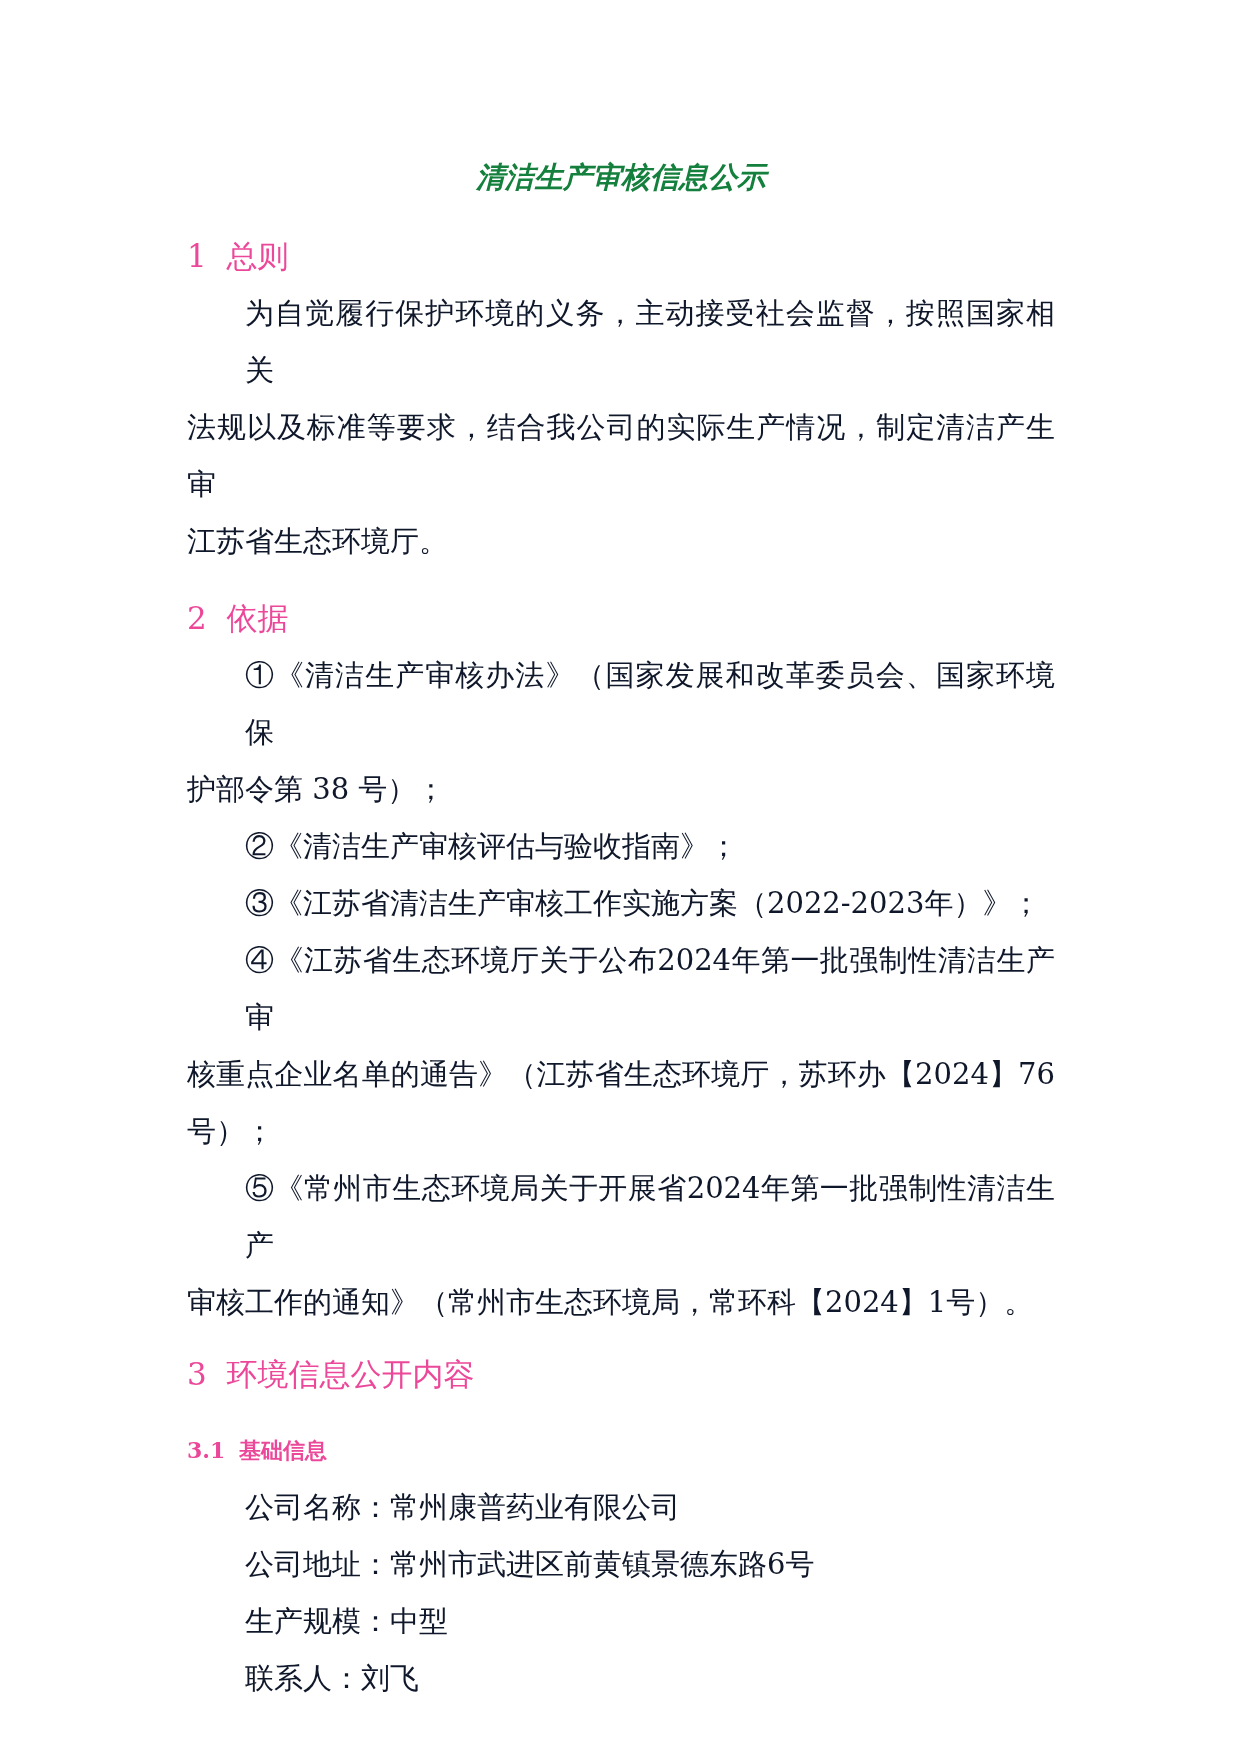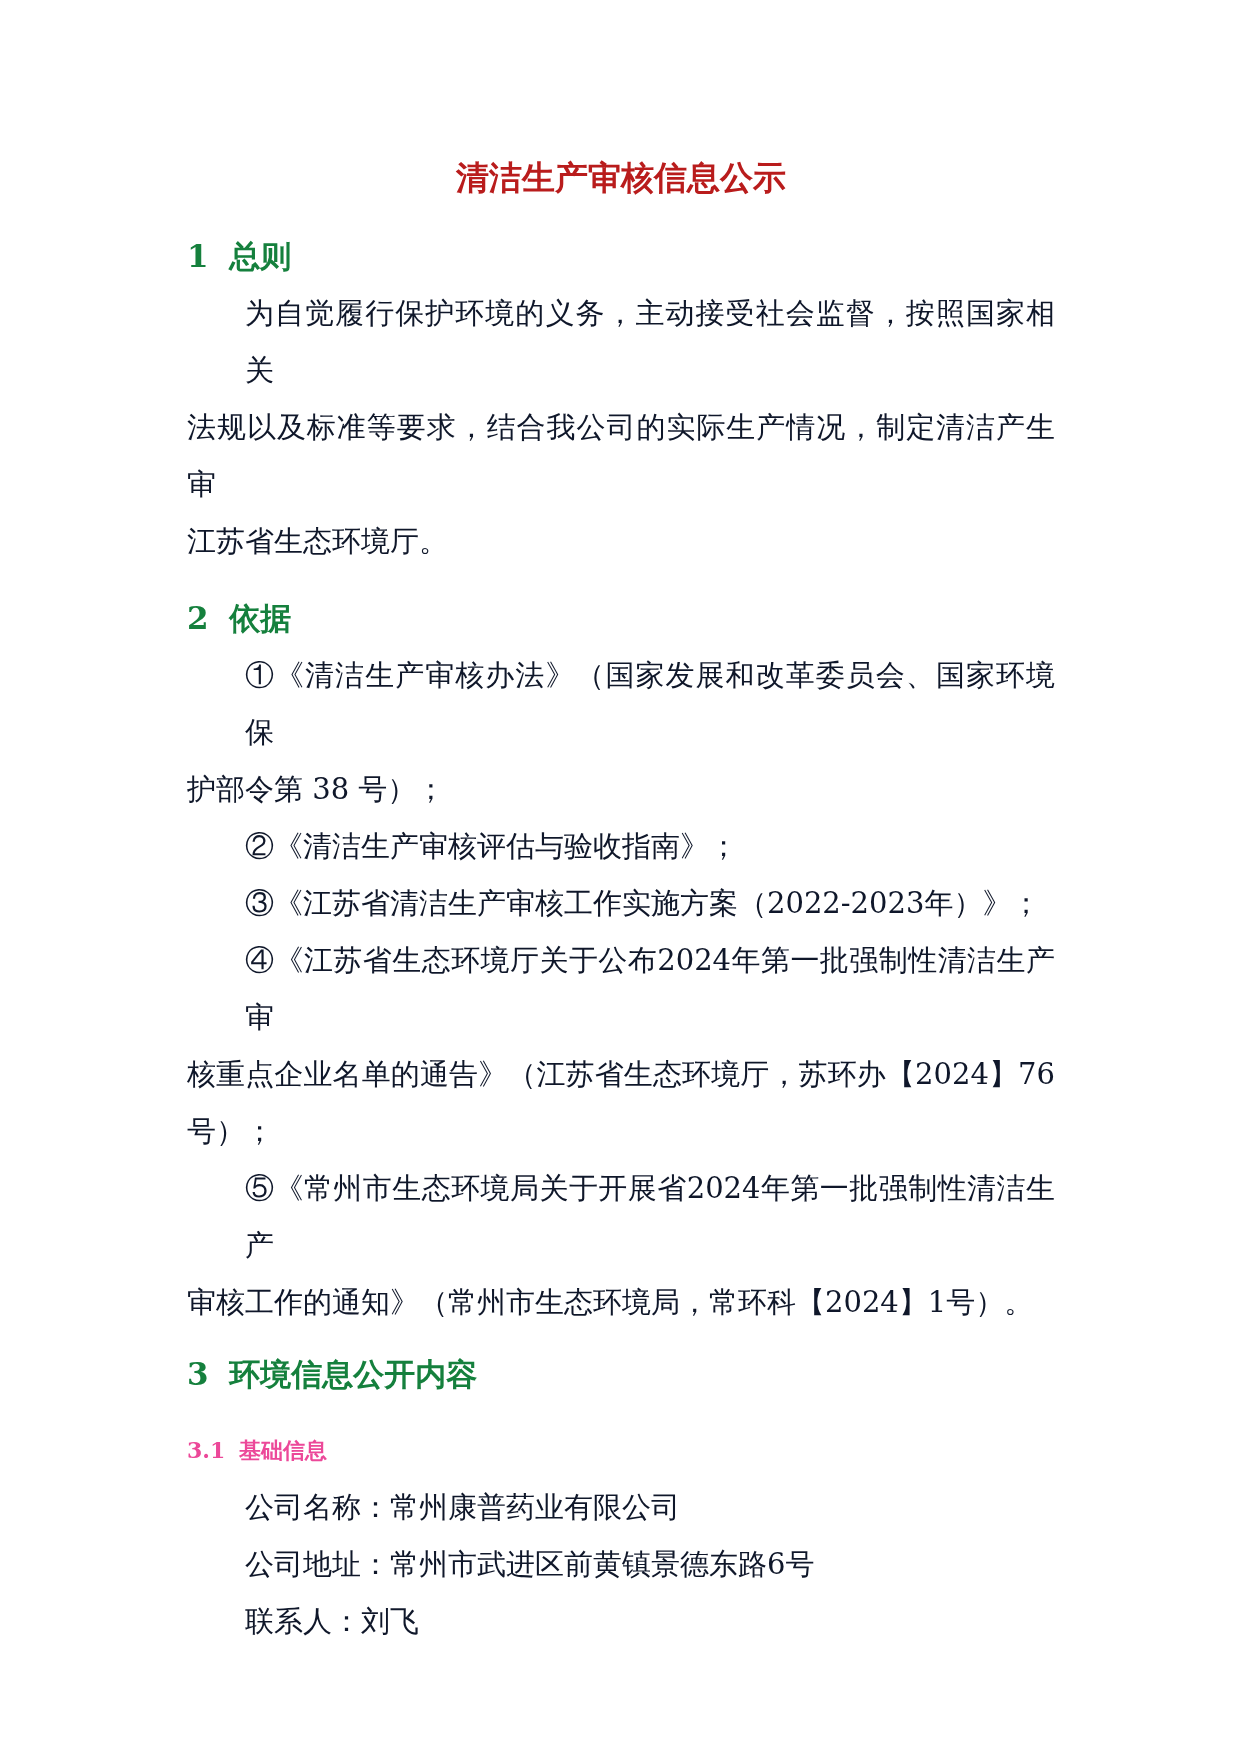--- a/index.html
+++ b/index.html
@@ -22,32 +22,33 @@
     white-space: pre-wrap;
     color: #0f172a;
   }
   .just {
     text-align: justify;
     text-align-last: justify;
     text-justify: inter-character;
   }
   .ind { padding-left: 58px; }
   .doc-title {
-    font-size: 33px;
+    font-size: 29px;
     line-height: 57px;
     font-weight: bold;
     text-align: center;
-    color: #b91c1c;
+    color: #15803d;
+    font-style: italic;
   }
   .h-num {
     font-size: 31px;
     line-height: 57px;
-    font-weight: bold;
+    font-weight: normal;
     white-space: pre-wrap;
-    color: #15803d;
+    color: #ec4899;
     word-spacing: 10px;
   }
   .h-sub {
     font-size: 22px;
     line-height: 57px;
     font-weight: bold;
     white-space: pre-wrap;
     color: #ec4899;
     word-spacing: 6px;
   }
@@ -98,18 +99,19 @@
       <div class="line">审核工作的通知》（常州市生态环境局，常环科【2024】1号）。</div>
     </div>
 
     <div class="h-num mt-h3">3 环境信息公开内容</div>
 
     <div class="h-sub mt-h31">3.1 基础信息</div>
 
     <div>
       <div class="line ind">公司名称：常州康普药业有限公司</div>
       <div class="line ind">公司地址：常州市武进区前黄镇景德东路6号</div>
+      <div class="line ind">生产规模：中型</div>
       <div class="line ind">联系人：刘飞</div>
 
     </div>
 
   </div>
 </div>
 
 </body></html>

